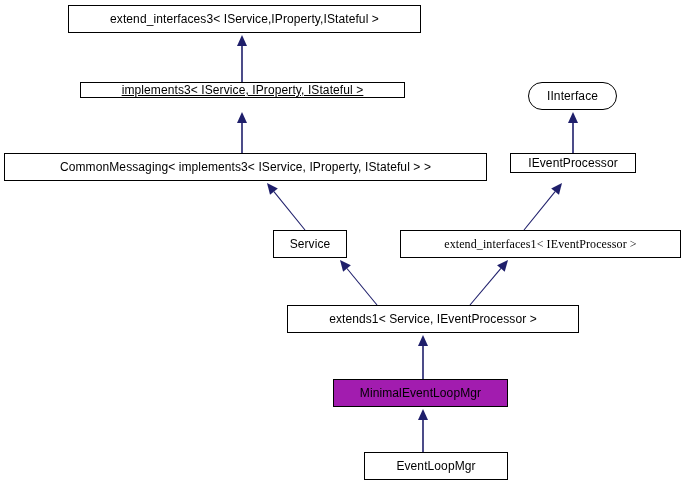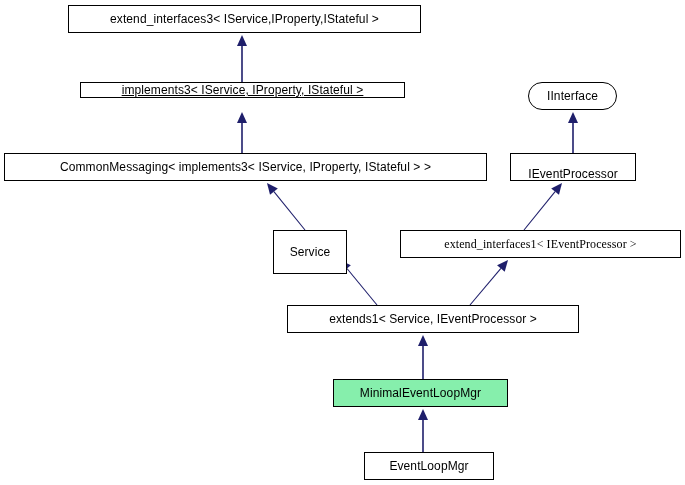--- a/index.html
+++ b/index.html
@@ -31,21 +31,21 @@
     font-size: 12px;
     line-height: 1;
     display: flex;
     align-items: center;
     justify-content: center;
     white-space: nowrap;
     letter-spacing: 0.1px;
     z-index: 2;
   }
   .node.highlight {
-    background: #86efac;
+    background: #a21caf;
   }
   .node-label {
     display: block;
     padding: 0 6px;
   }
 </style>
 </head>
 <body>
 
 <div id="diagram-root">
@@ -93,32 +93,32 @@
       </div>
       <div class="node" style="left: 80px; top: 82px; width: 325px; height: 16px; text-decoration: underline;">
         <span class="node-label">implements3&lt; IService, IProperty, IStateful &gt;</span>
       </div>
       <div class="node" style="left: 528px; top: 82px; width: 89px; height: 28px; border-radius: 14px;">
         <span class="node-label">IInterface</span>
       </div>
       <div class="node" style="left: 4px; top: 153px; width: 483px; height: 28px;">
         <span class="node-label">CommonMessaging&lt; implements3&lt; IService, IProperty, IStateful &gt; &gt;</span>
       </div>
-      <div class="node" style="left: 510px; top: 153px; width: 126px; height: 28px; align-items: flex-end;">
+      <div class="node" style="left: 510px; top: 153px; width: 126px; height: 20px;">
         <span class="node-label">IEventProcessor</span>
       </div>
-      <div class="node" style="left: 273px; top: 230px; width: 74px; height: 44px;">
+      <div class="node" style="left: 273px; top: 230px; width: 74px; height: 28px;">
         <span class="node-label">Service</span>
       </div>
       <div class="node" style="left: 400px; top: 230px; width: 281px; height: 28px; font-family: Liberation Serif, serif;">
         <span class="node-label">extend_interfaces1&lt; IEventProcessor &gt;</span>
       </div>
       <div class="node" style="left: 287px; top: 305px; width: 292px; height: 28px;">
         <span class="node-label">extends1&lt; Service, IEventProcessor &gt;</span>
       </div>
       <div class="node highlight" style="left: 333px; top: 379px; width: 175px; height: 28px;">
         <span class="node-label">MinimalEventLoopMgr</span>
       </div>
-      <div class="node" style="left: 364px; top: 452px; width: 130px; height: 28px;">
+      <div class="node" style="left: 364px; top: 452px; width: 144px; height: 28px;">
         <span class="node-label">EventLoopMgr</span>
       </div>
     </div>
 </div>
 
 </body></html>

